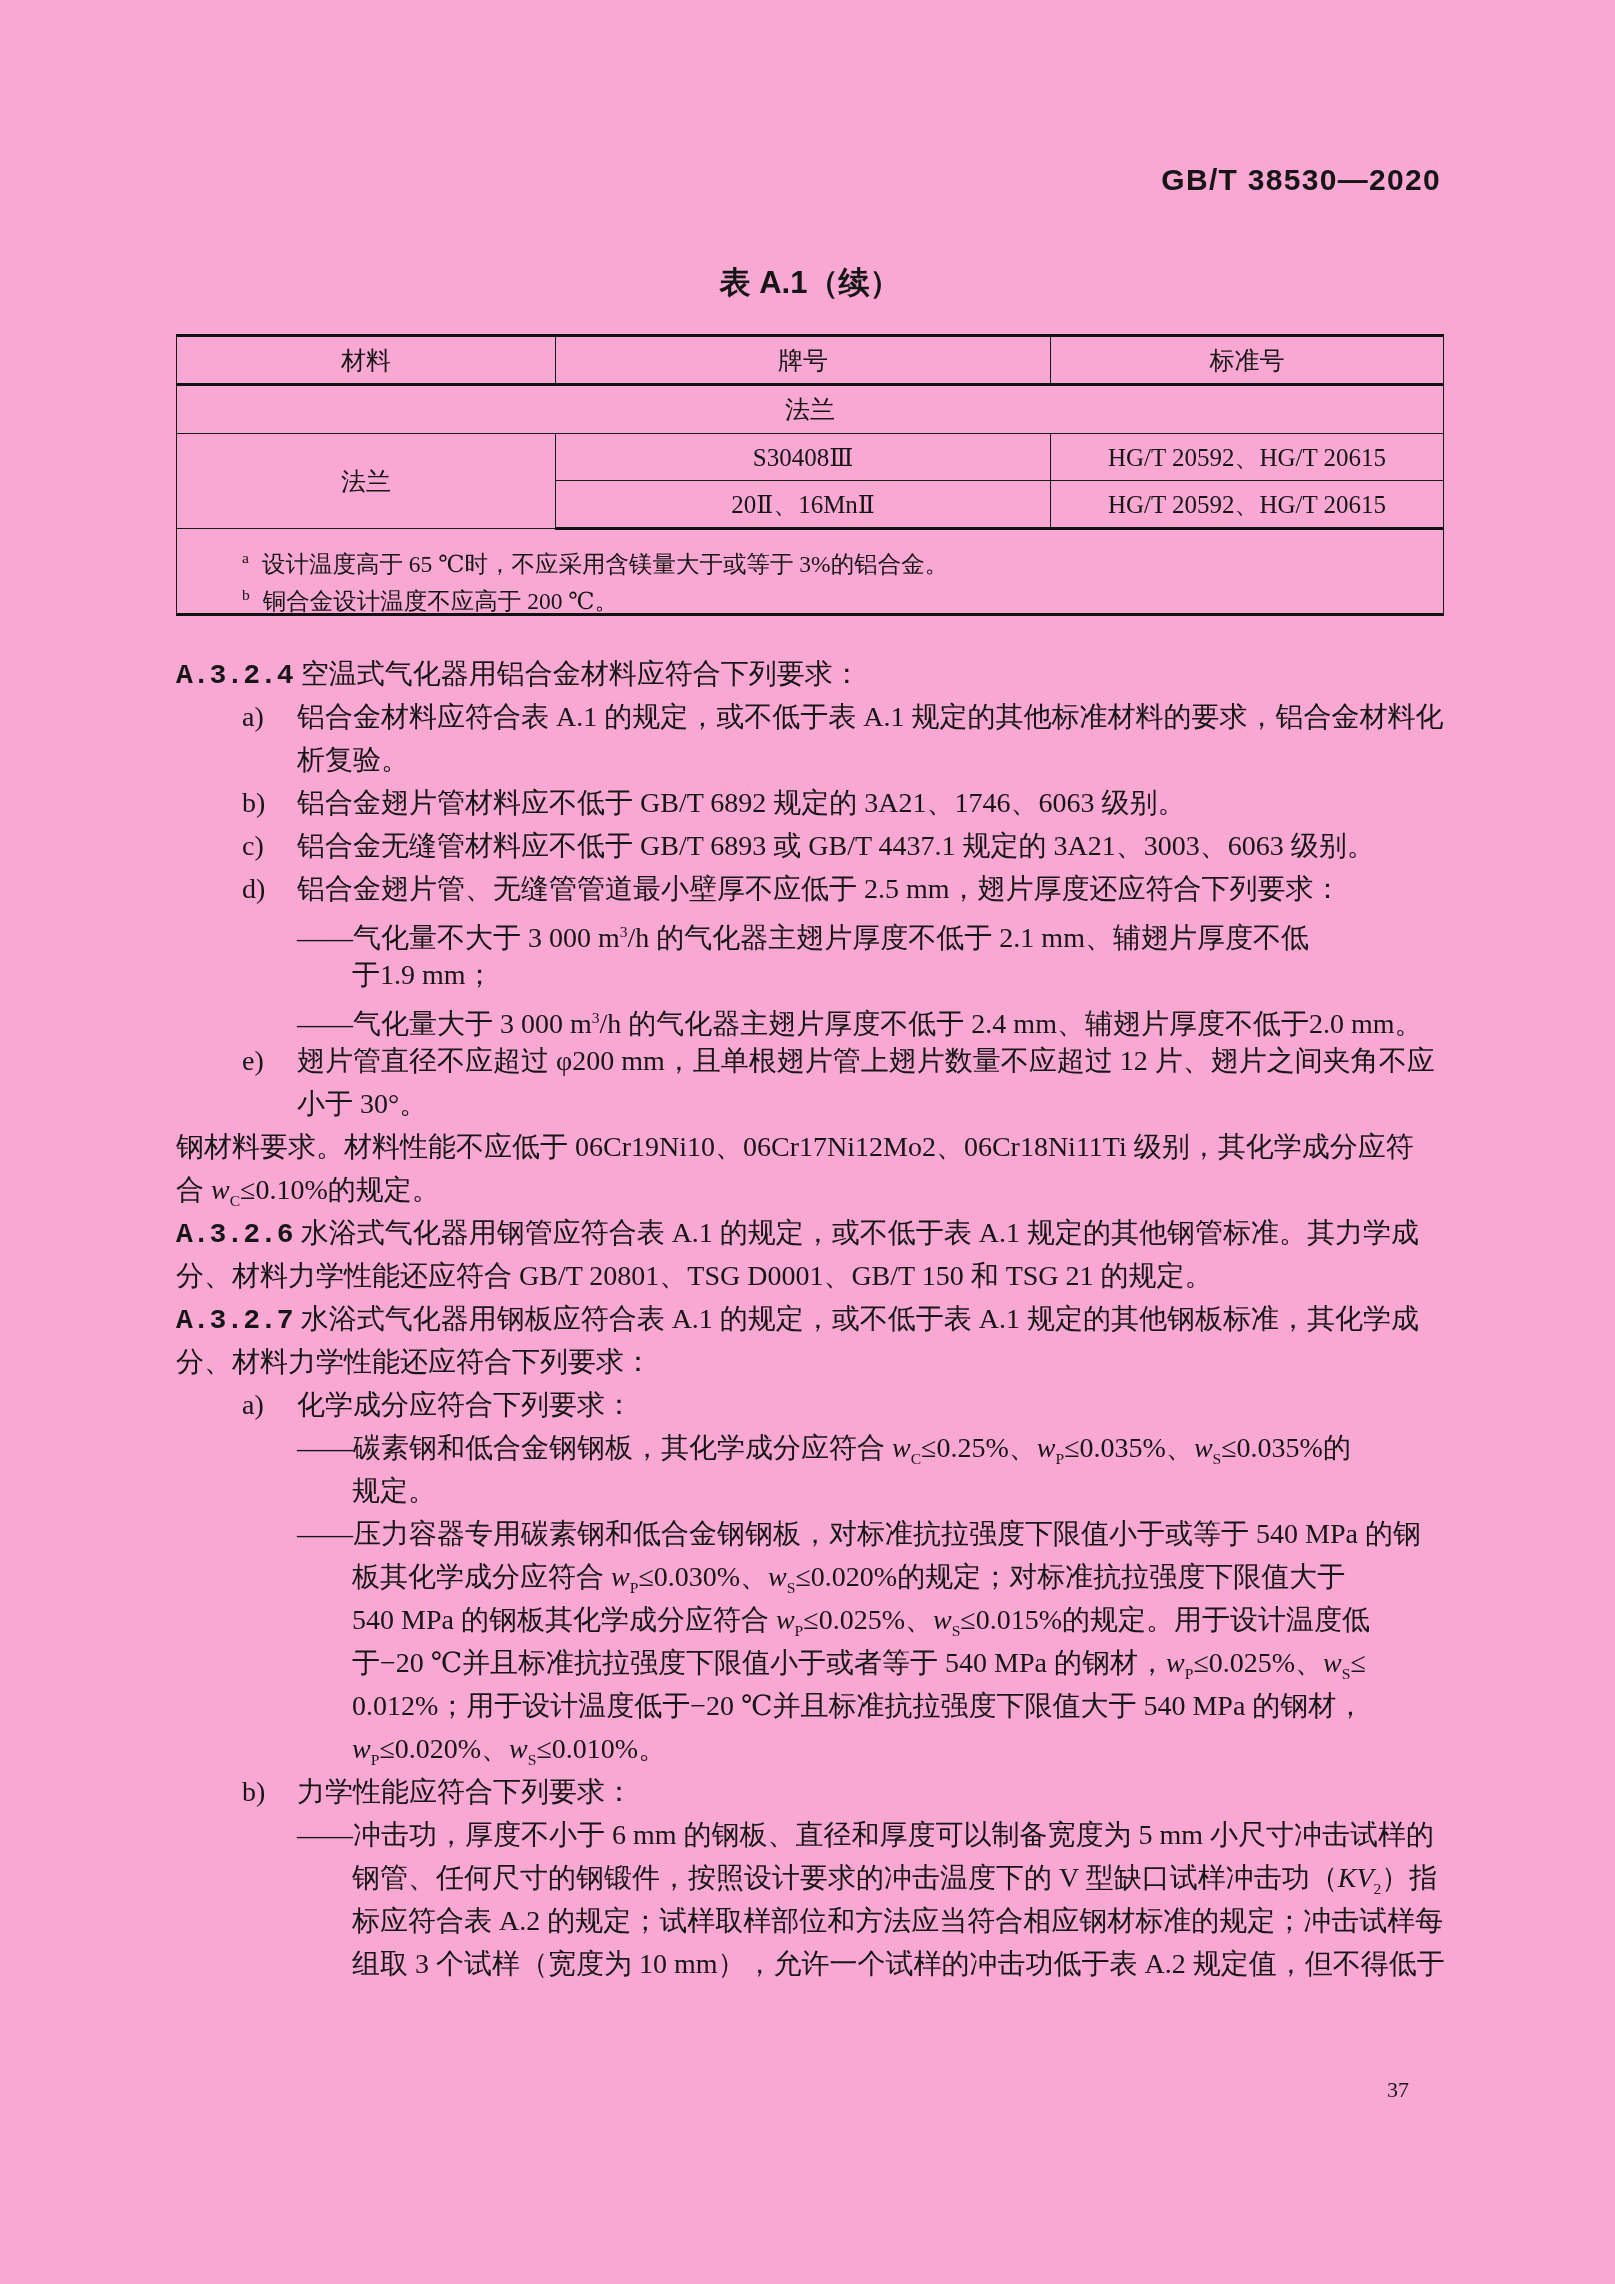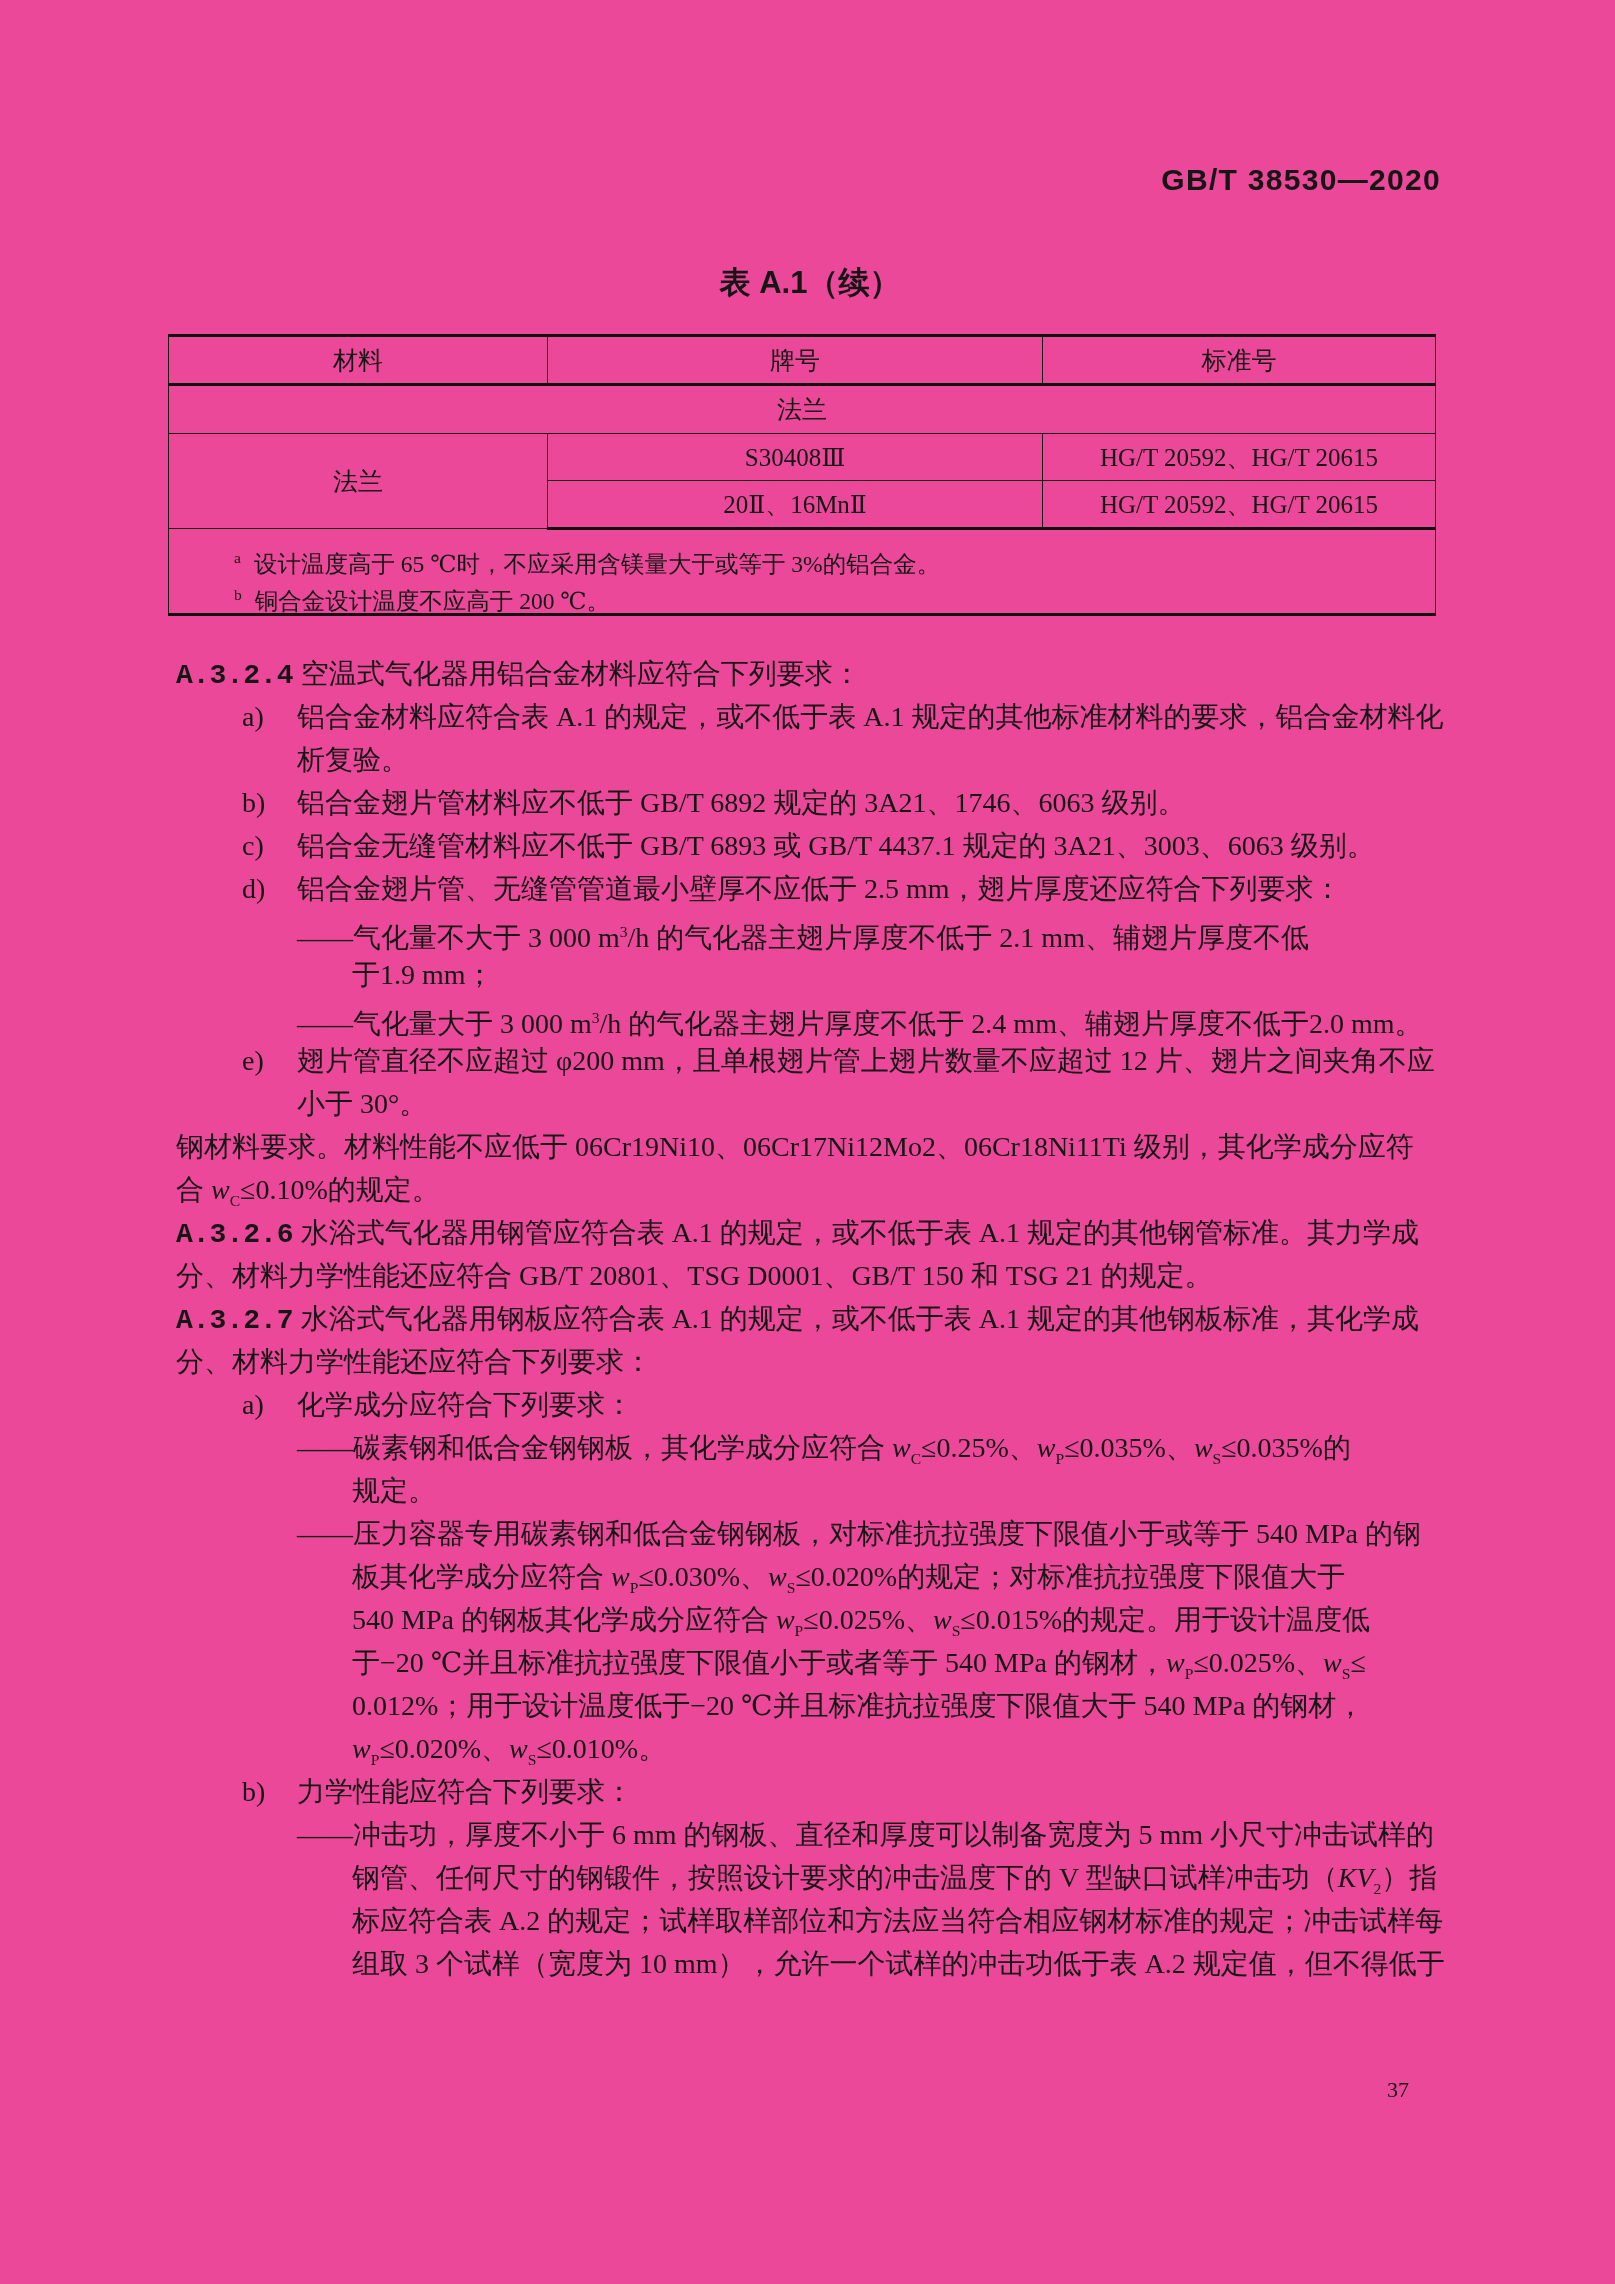--- a/index.html
+++ b/index.html
@@ -1,35 +1,35 @@
 <!DOCTYPE html>
 <html style="font-size:10.4px"><head>
 <meta charset="utf-8">
 <style>
   html,body{margin:0;padding:0;background:#9a9a9a;}
   .page{
-    position:relative;width:1616px;height:2284px;background:#ec4899;
+    position:relative;width:1616px;height:2284px;background:#f9a8d4;
     color:#161616;font-family:"Liberation Serif","DejaVu Serif",serif;
     margin:0 auto;overflow:hidden;
   }
   
   .std-code{
     position:absolute;top:163px;right:175px;
     font-family:"Liberation Sans","DejaVu Sans",sans-serif;
     font-weight:bold;font-size:30px;letter-spacing:1.3px;
   }
   
   .tbl-title{
     position:absolute;top:262px;left:176px;width:1268px;text-align:center;
     font-family:"Liberation Sans","DejaVu Sans",sans-serif;
     font-weight:bold;font-size:31px;
   }
   
   table.a1{
-    position:absolute;left:168px;top:334px;width:1268px;
+    position:absolute;left:176px;top:334px;width:1268px;
     border-collapse:collapse;table-layout:fixed;font-size:25px;
   }
   table.a1 td{
     border:1.3px solid #1a1a1a;text-align:center;vertical-align:middle;padding:0;
   }
   tr.hrow td{height:46px;border-top:3.9px solid #111;border-bottom:3.3px solid #111;}
   tr.grow td{height:47px;}
   tr.r1 td{height:46px;}
   tr.r2 td{height:46px;border-bottom:3.3px solid #111;}
   tr.fnrow td{height:83px;border-bottom:3.9px solid #111;text-align:left;font-size:23.5px;vertical-align:top;}

